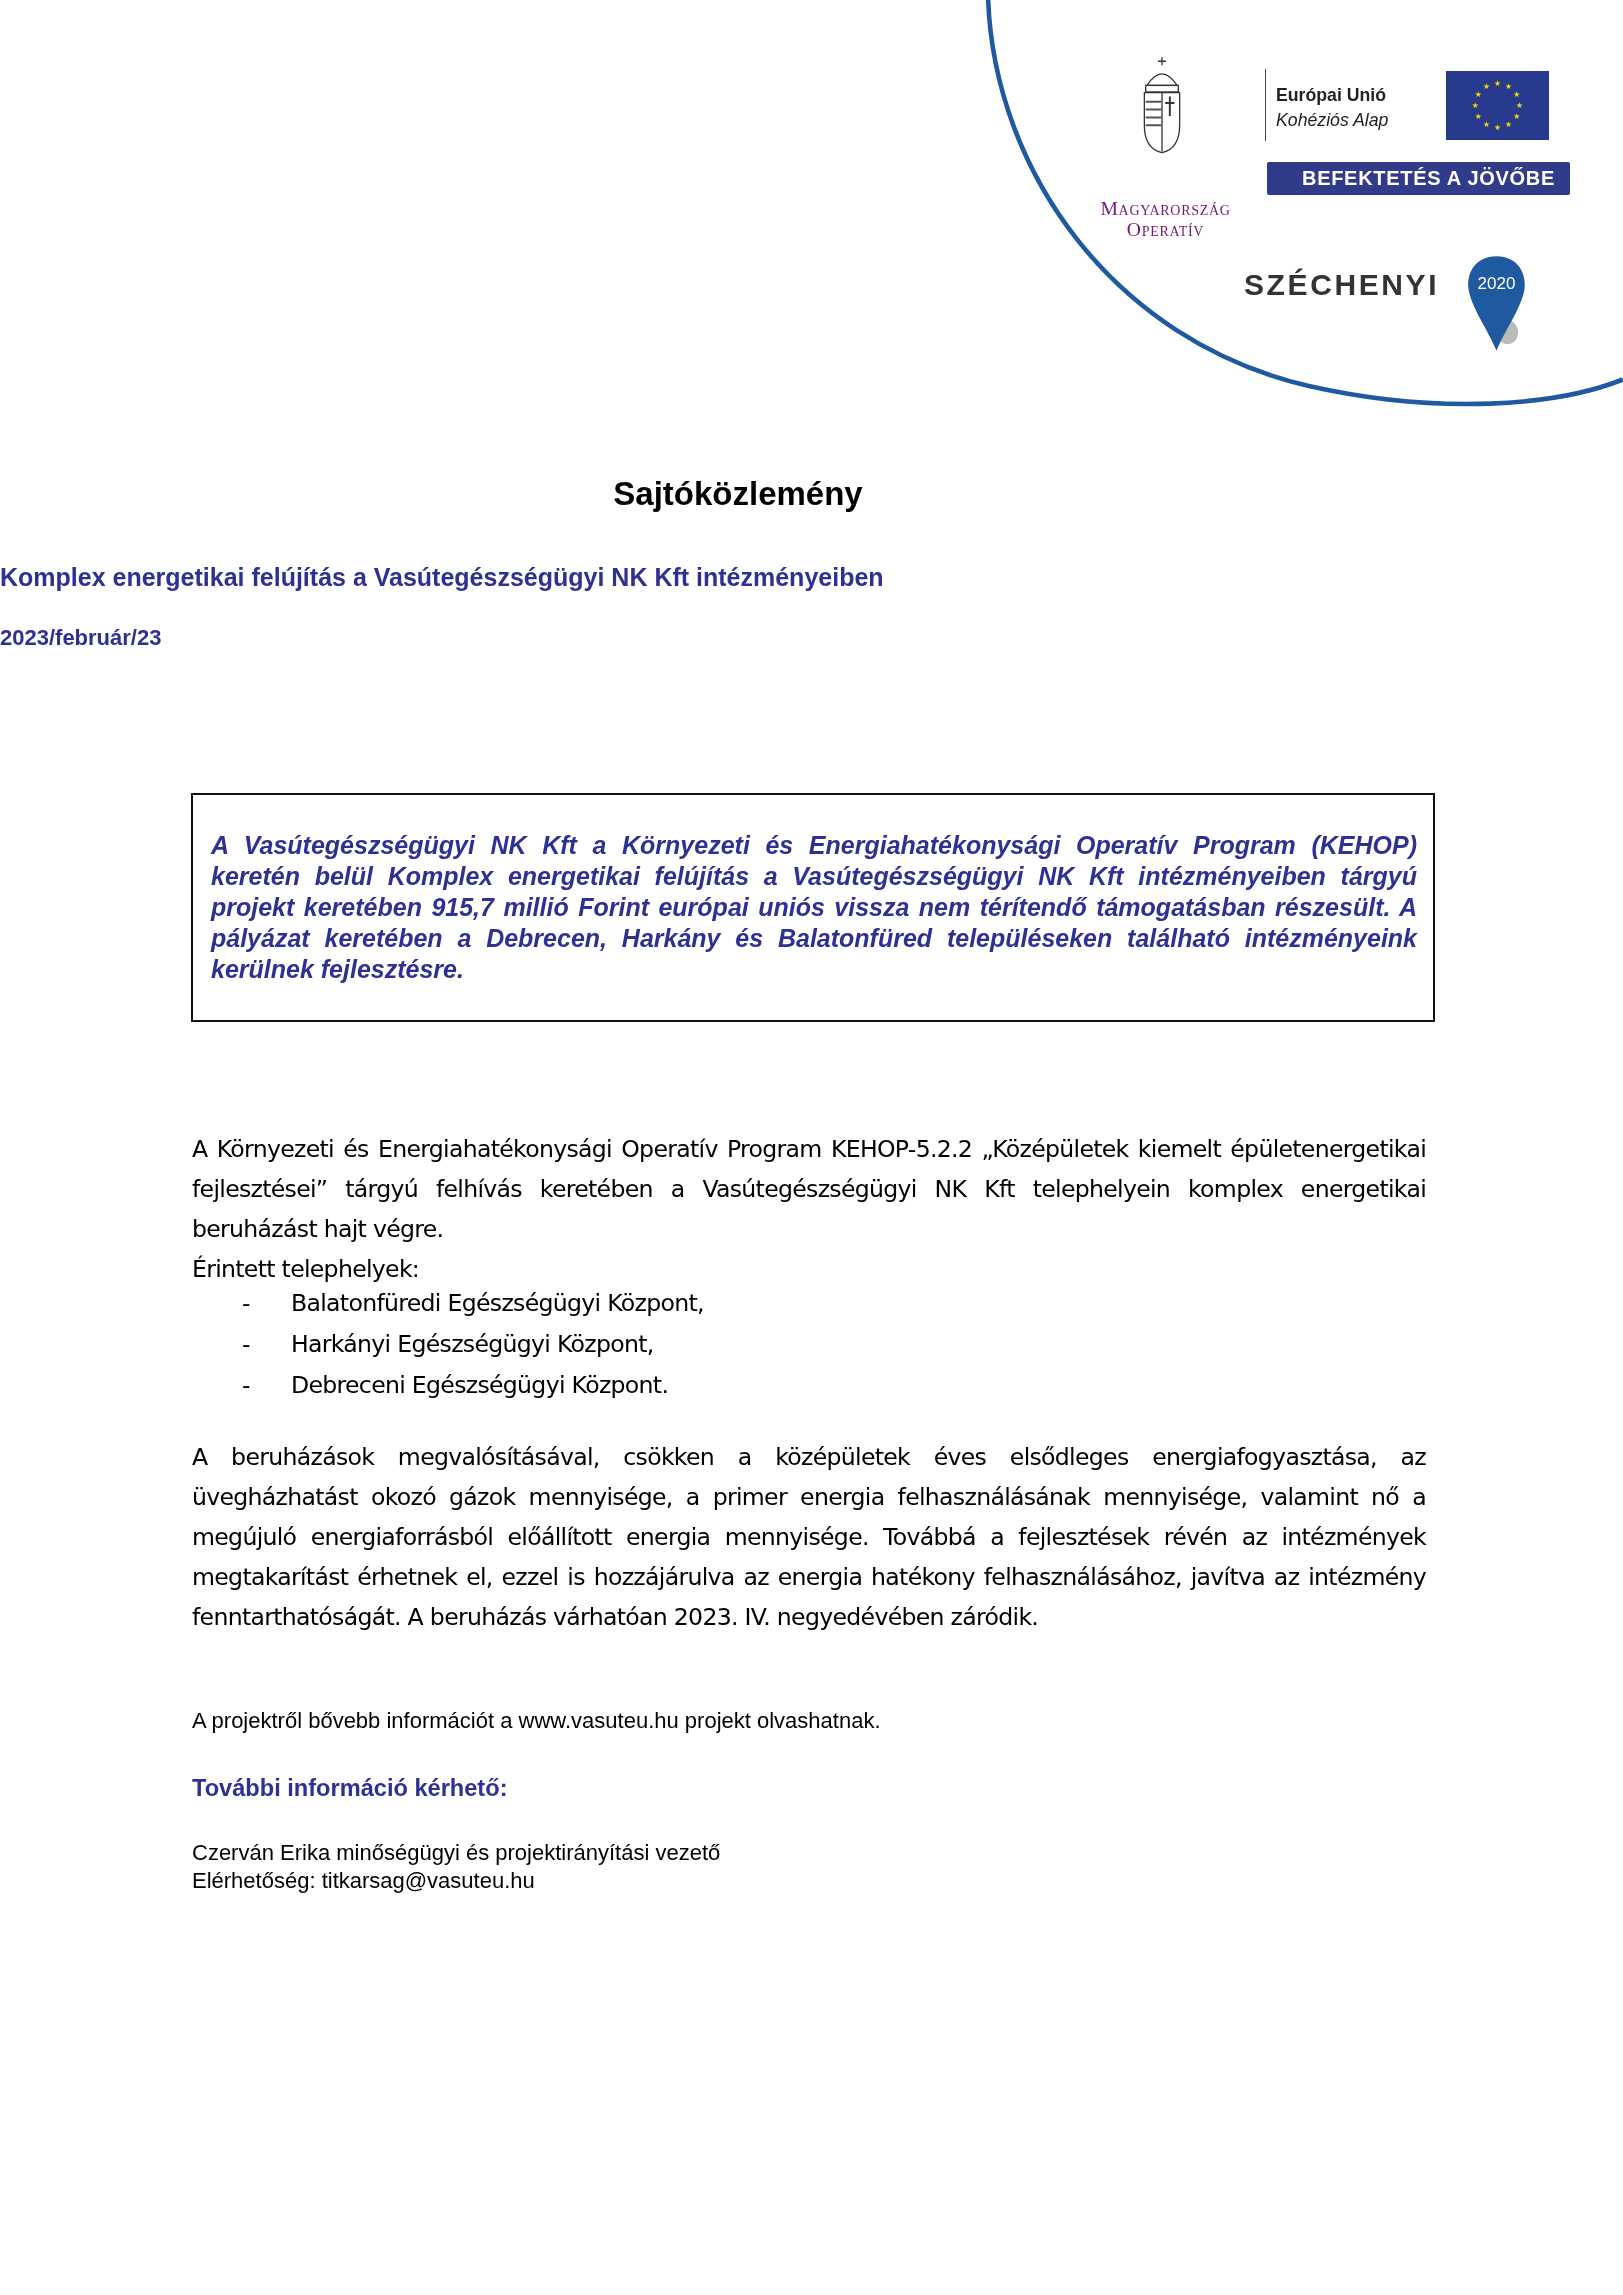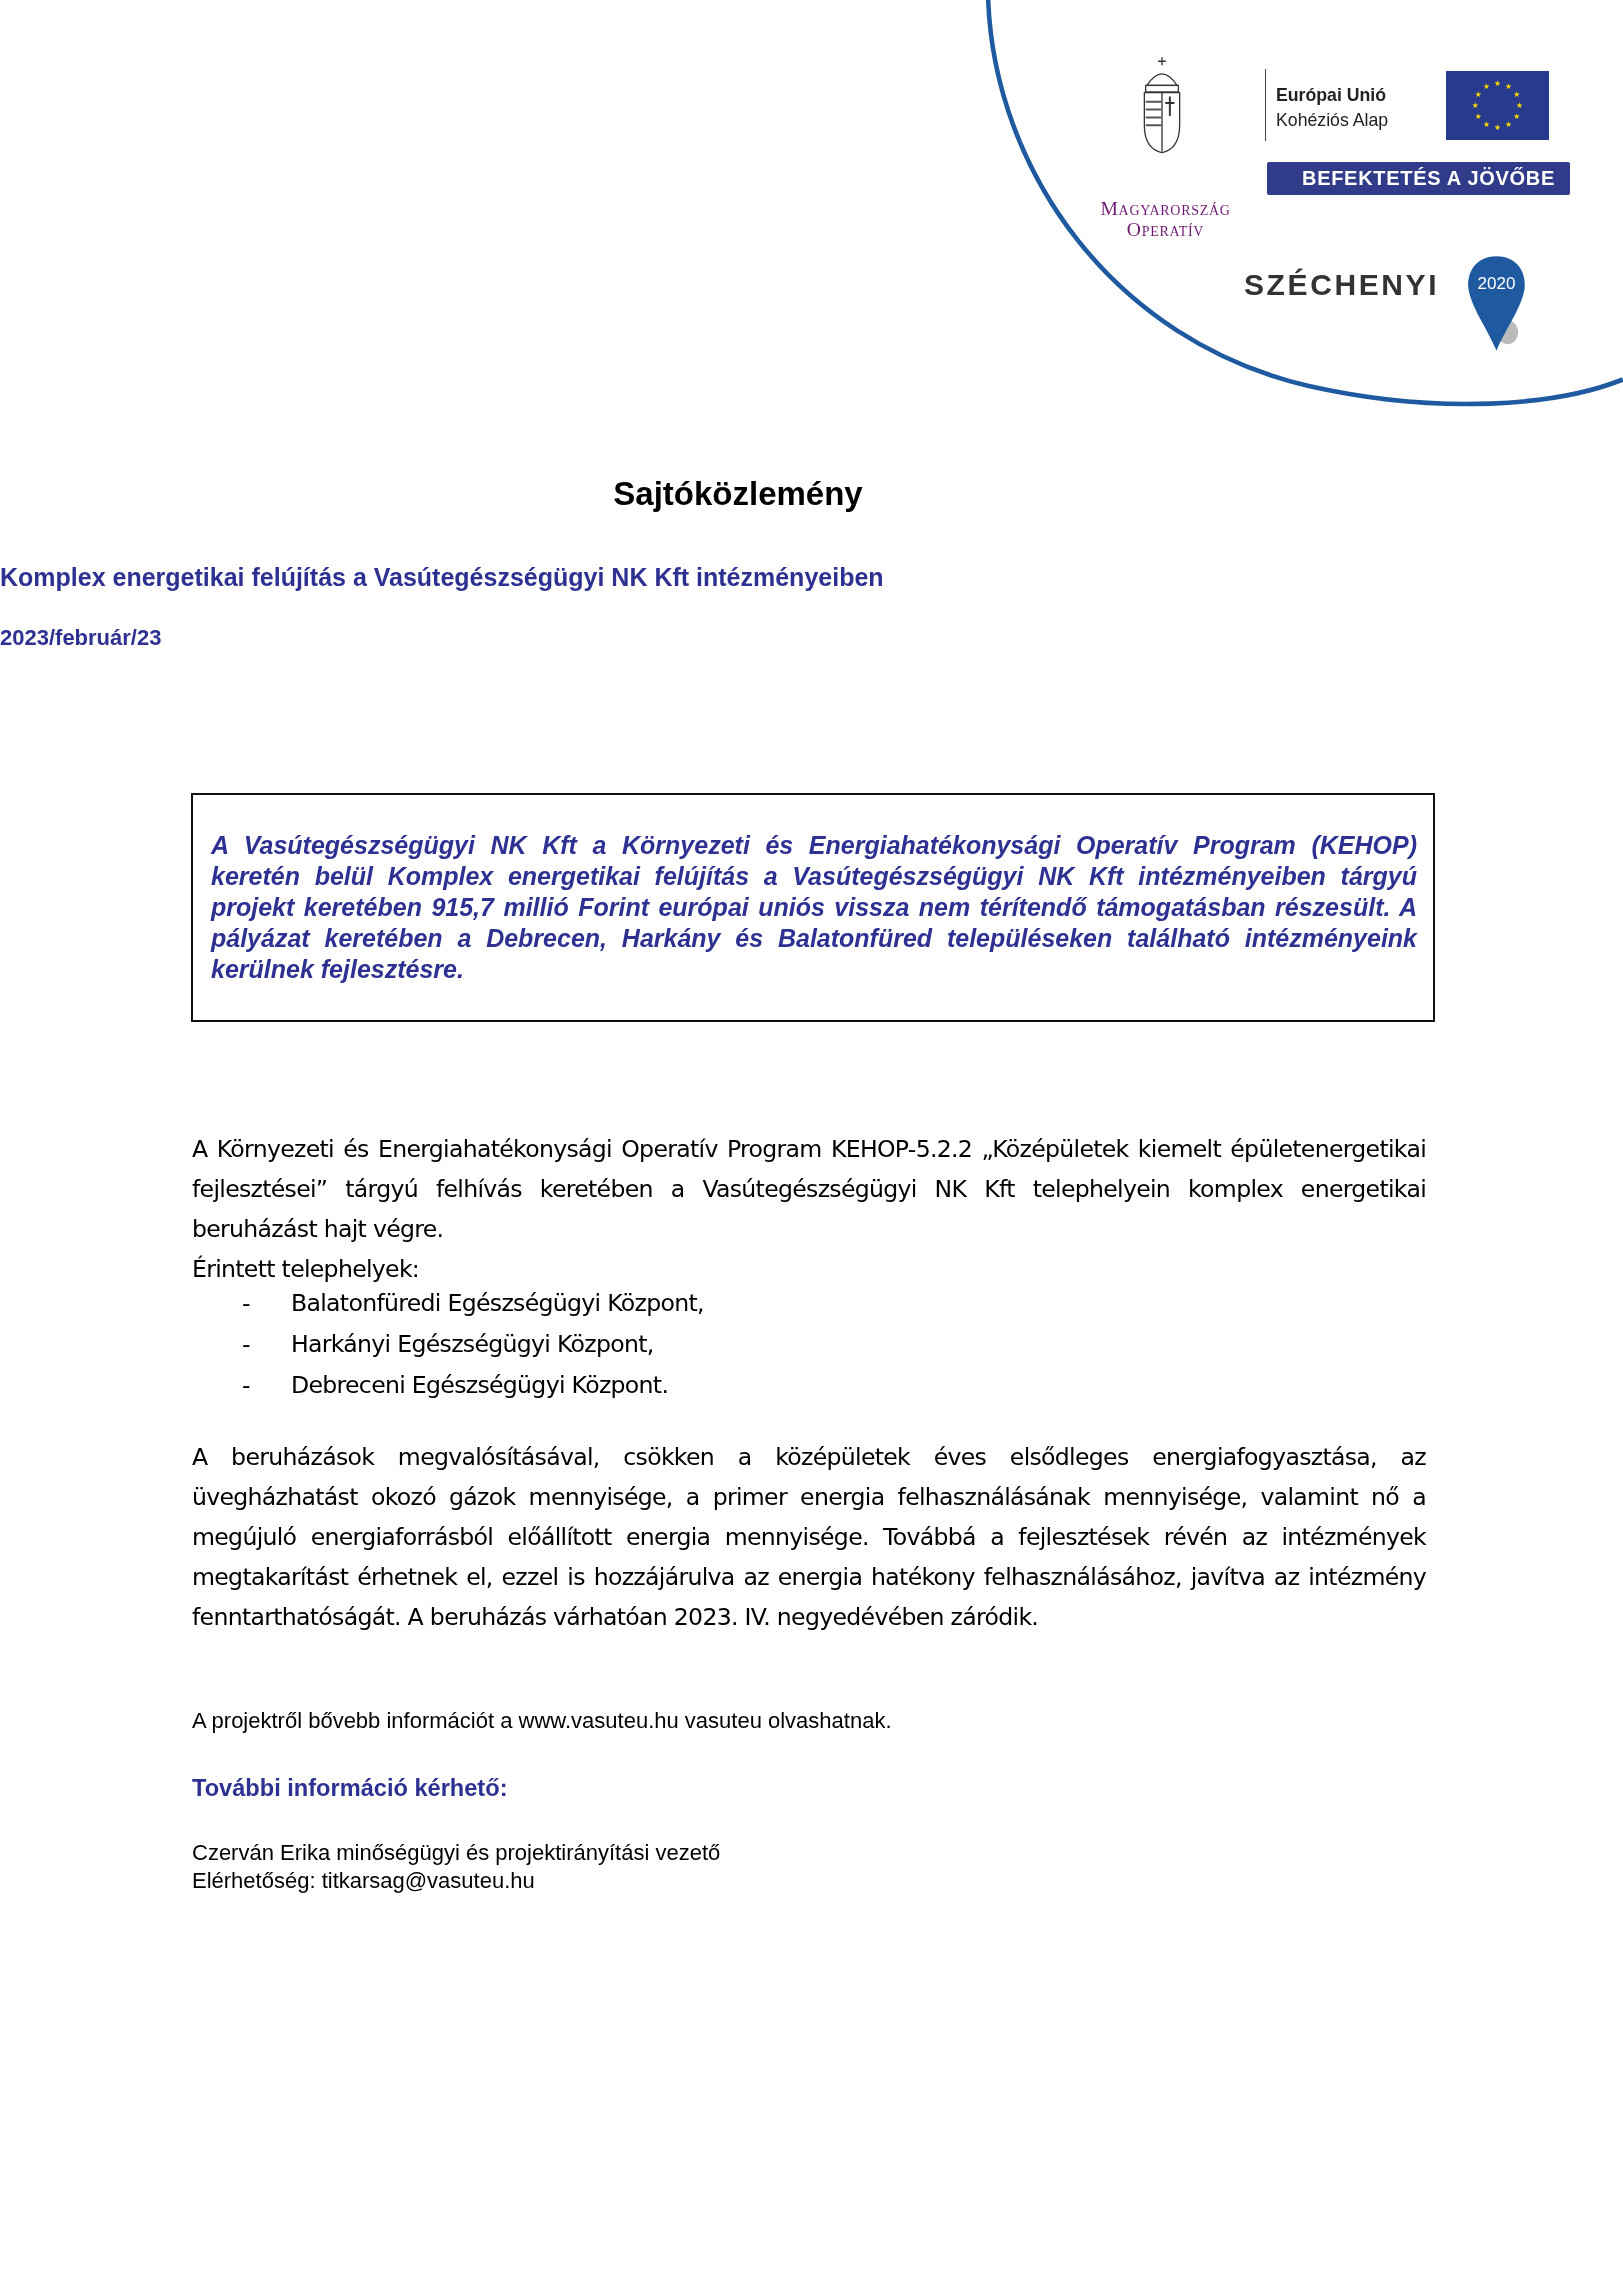--- a/index.html
+++ b/index.html
@@ -3,21 +3,21 @@
 <meta charset="utf-8">
 <style>
   html, body { margin:0; padding:0; background:#fff; }
   body { width:1623px; height:2295px; position:relative; overflow:hidden; font-family:"Liberation Sans", sans-serif; color:#000; }
   .abs { position:absolute; }
   #arc { left:0; top:0; width:1623px; height:458px; }
   .coat { left:1139px; top:56px; width:46px; height:98px; }
   .gov-name { left:1087px; top:157px; width:157px; text-align:center; font-family:"Liberation Serif", serif; font-size:19.6px; line-height:21px; letter-spacing:0.7px; color:#701a75; font-variant:small-caps;margin-top:41px; }
   .vline { left:1265px; top:69px; width:1.3px; height:72px; background:#444; }
   .eu-name { left:1276px; top:85px; font-size:17.7px; font-weight:bold; color:#222; }
-  .eu-sub { left:1276px; top:110px; font-size:17.7px; color:#222; }
+  .eu-sub { left:1276px; top:110px; font-size:17.7px; color:#222;font-style:italic; }
   .eu-flag { left:1446px; top:71px; width:103px; height:69px; background:#283a8e; }
   .invest { left:1267px; top:162px; width:283px; height:33px; background:#303b8a; color:#fff; font-weight:bold; font-size:20px; line-height:33px; text-align:center; letter-spacing:0.7px; border-radius:2px;padding-left:20px; }
   .szech { left:1244px; top:268px; font-size:30px; font-weight:bold; color:#333; letter-spacing:2.6px;text-align:right; }
   .pin { left:1467px; top:255px; width:59px; height:97px; }
   .title { left:0; width:1476px; top:475px; text-align:center; font-size:33px; font-weight:bold; }
   .subtitle { left:0; width:1623px; top:563px; font-size:25px; font-weight:bold; color:#2e3192; }
   .date { left:0; width:1295px; top:625px; text-align:left; font-size:22px; font-weight:bold; color:#2e3192; }
   .box { left:191px; top:793px; width:1244px; height:229px; border:2px solid #111; box-sizing:border-box; }
   .box-text { left:211px; top:830px; width:1206px; font-size:25px; line-height:31px; font-weight:bold; font-style:italic; color:#2e3192; text-align:justify; }
   .body { left:192px; width:1234px; font-family:"DejaVu Sans", sans-serif; font-size:23.6px; line-height:40px; text-align:justify; letter-spacing:-0.7px; }
@@ -96,20 +96,20 @@
       <span>Harkányi Egészségügyi Központ,</span>
     </div>
   <div>
       <span class="dash">-</span>
       <span>Debreceni Egészségügyi Központ.</span>
     </div>
 </div>
 <div class="abs body p2">A beruházások megvalósításával, csökken a középületek éves elsődleges energiafogyasztása, az üvegházhatást okozó gázok mennyisége, a primer energia felhasználásának mennyisége, valamint nő a megújuló energiaforrásból előállított energia mennyisége. Továbbá a fejlesztések révén az intézmények megtakarítást érhetnek el, ezzel is hozzájárulva az energia hatékony felhasználásához, javítva az intézmény fenntarthatóságát. A beruházás várhatóan 2023. IV. negyedévében záródik.</div>
 
 <div class="abs info">
-  <span>A projektről bővebb információt a </span><span>www.vasuteu.hu</span><span> vasuteu olvashatnak.</span>
+  <span>A projektről bővebb információt a </span><span>www.vasuteu.hu</span><span> projekt olvashatnak.</span>
 </div>
 <div class="abs more-h">További információ kérhető:</div>
 <div class="abs contact">
   <div>Czerván Erika minőségügyi és projektirányítási vezető</div>
   <div><span>Elérhetőség: </span><span>titkarsag@vasuteu.hu</span></div>
 </div>
 
 
 </body></html>

